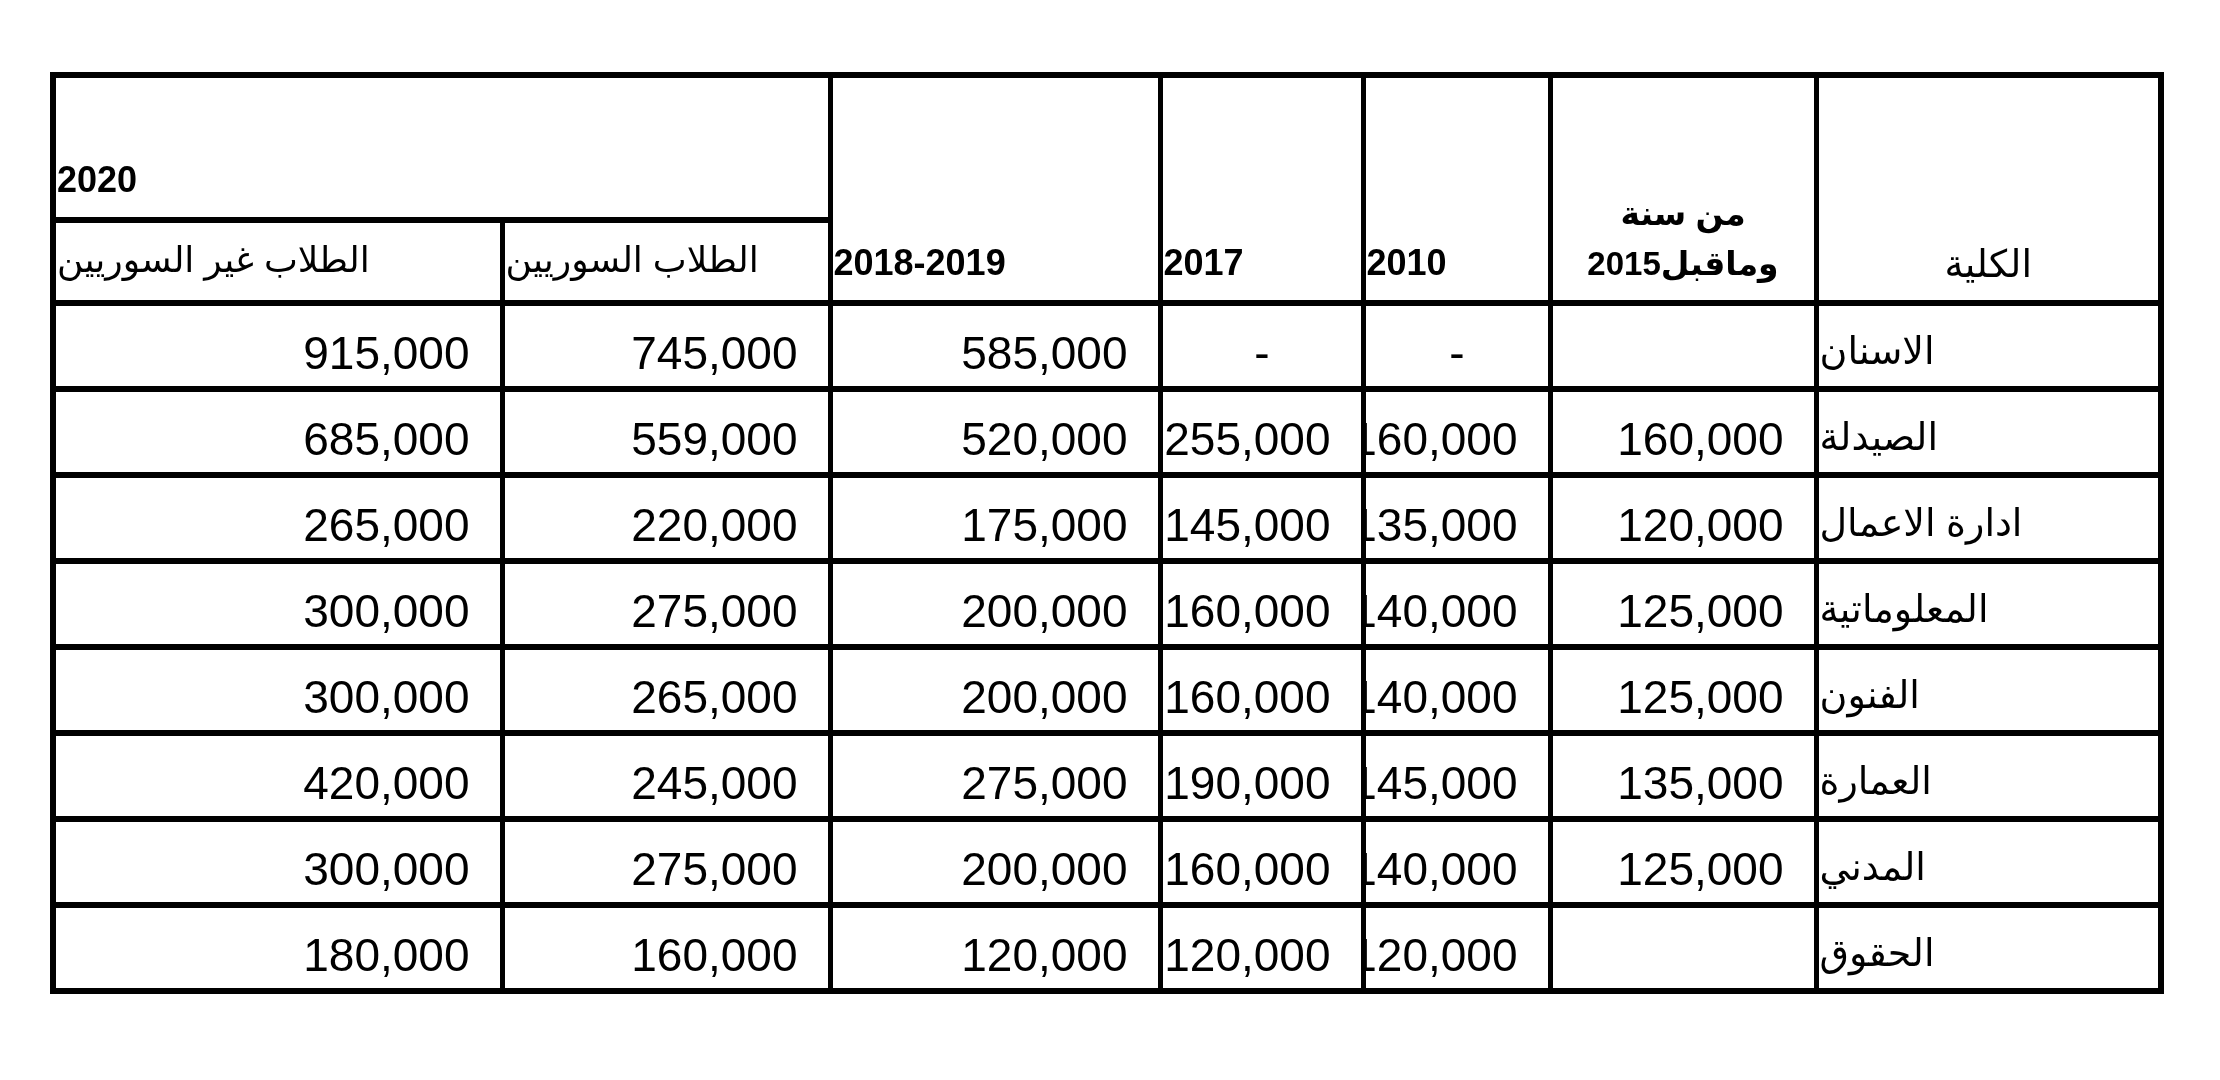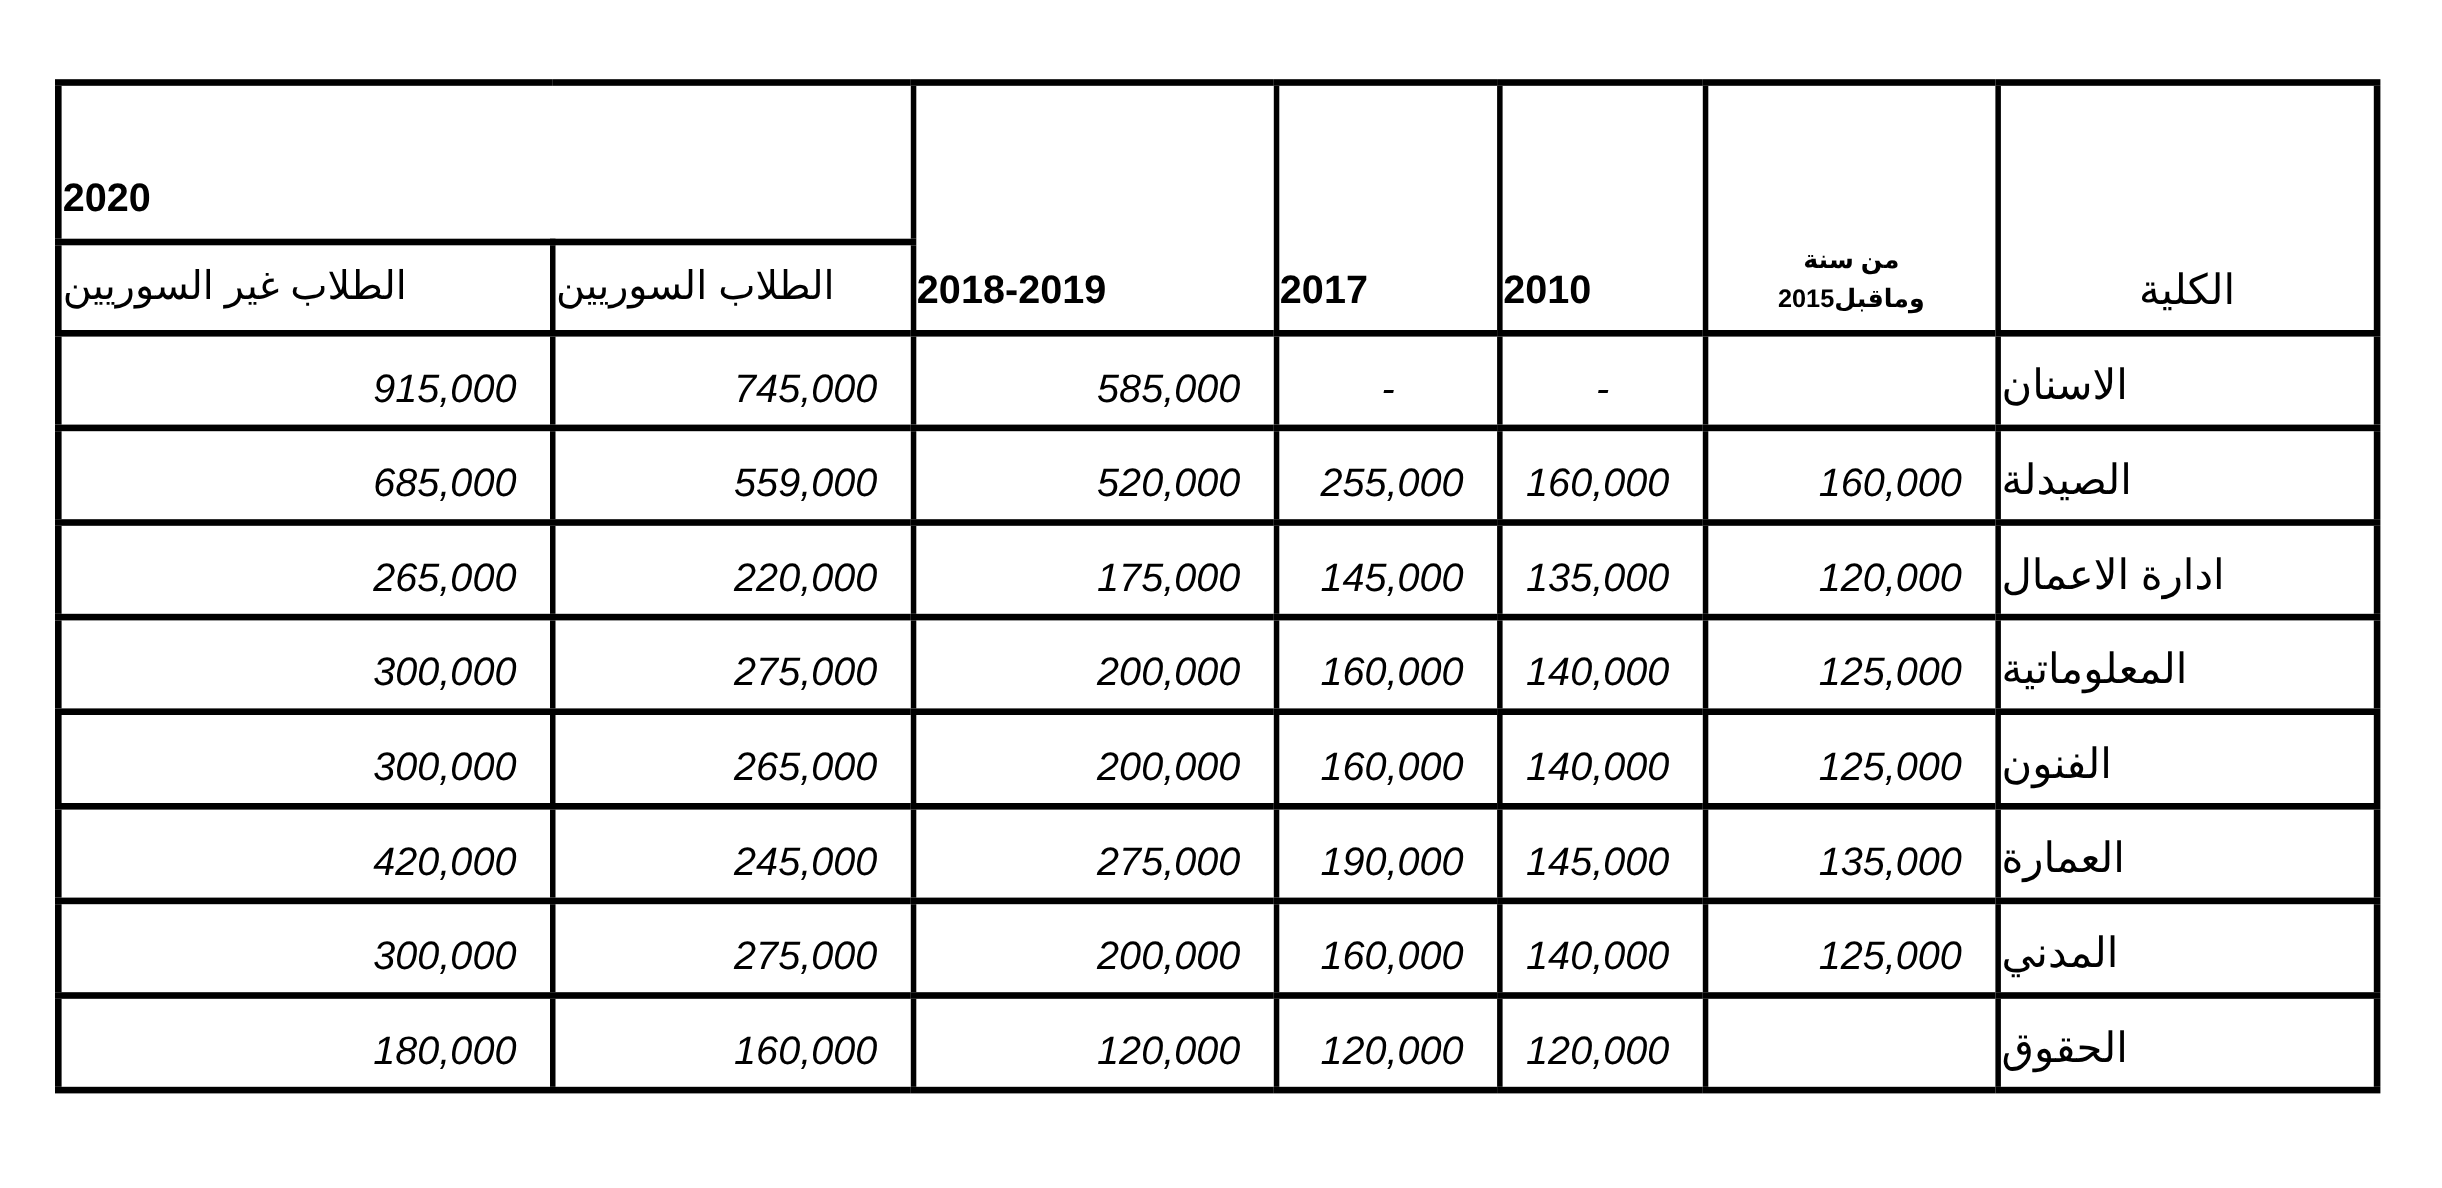--- a/index.html
+++ b/index.html
@@ -44,46 +44,45 @@
 
   .year-hdr {
     font-weight: bold;
     font-size: 36px;
     text-align: left;
     vertical-align: bottom;
     padding-bottom: 16px;
   }
   .pre2015-hdr {
     font-weight: bold;
-    font-size: 23px;
+    font-size: 33px;
     text-align: center;
     vertical-align: bottom;
     padding-bottom: 12px;
     line-height: 1.5;
   }
   .college-hdr {
     font-weight: normal;
     font-size: 38px;
     text-align: center;
     vertical-align: bottom;
     padding-bottom: 14px;
   }
   .sub-hdr {
     font-size: 36px;
     text-align: left;
     vertical-align: middle;
     padding-bottom: 4px;
   }
   .num {
-    font-size: 36px;
+    font-size: 46px;
     text-align: right;
     padding-right: 30px;
     vertical-align: middle;
     padding-top: 14px;
-    font-style: italic;
   }
   .dash {
     text-align: center;
     padding-right: 0;
   }
   .college {
     font-size: 38px;
     text-align: left;
     padding-right: 24px;
     vertical-align: middle;

